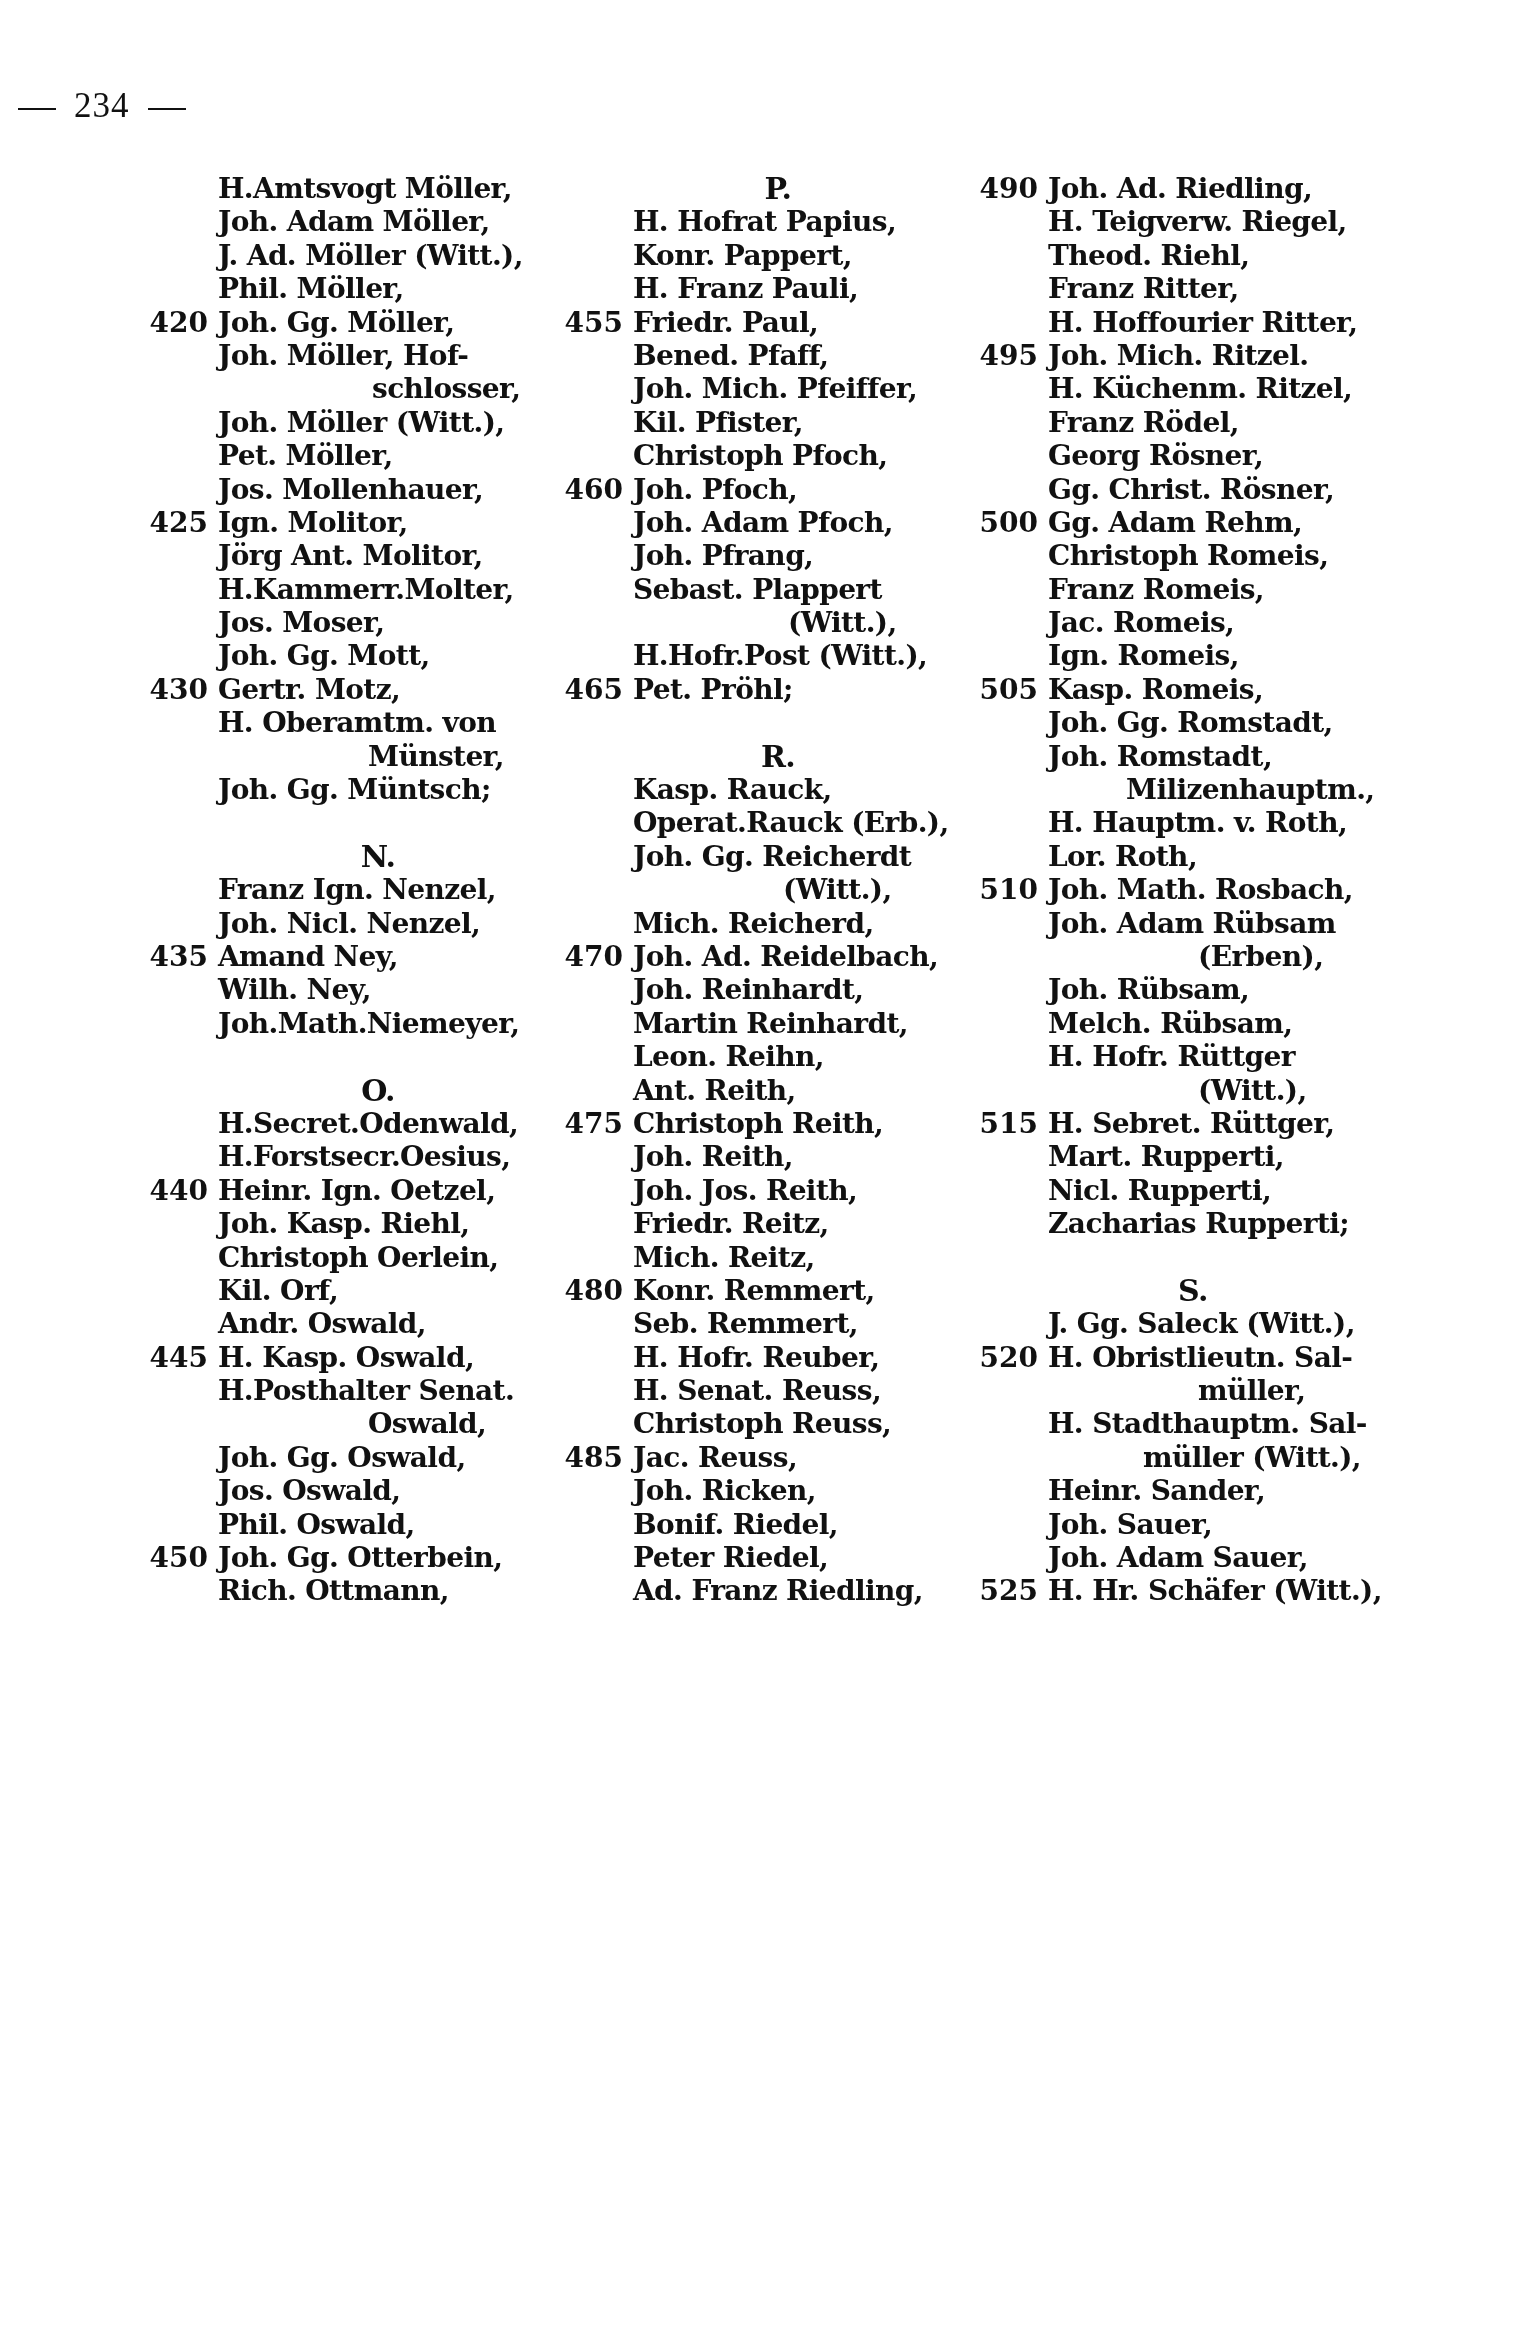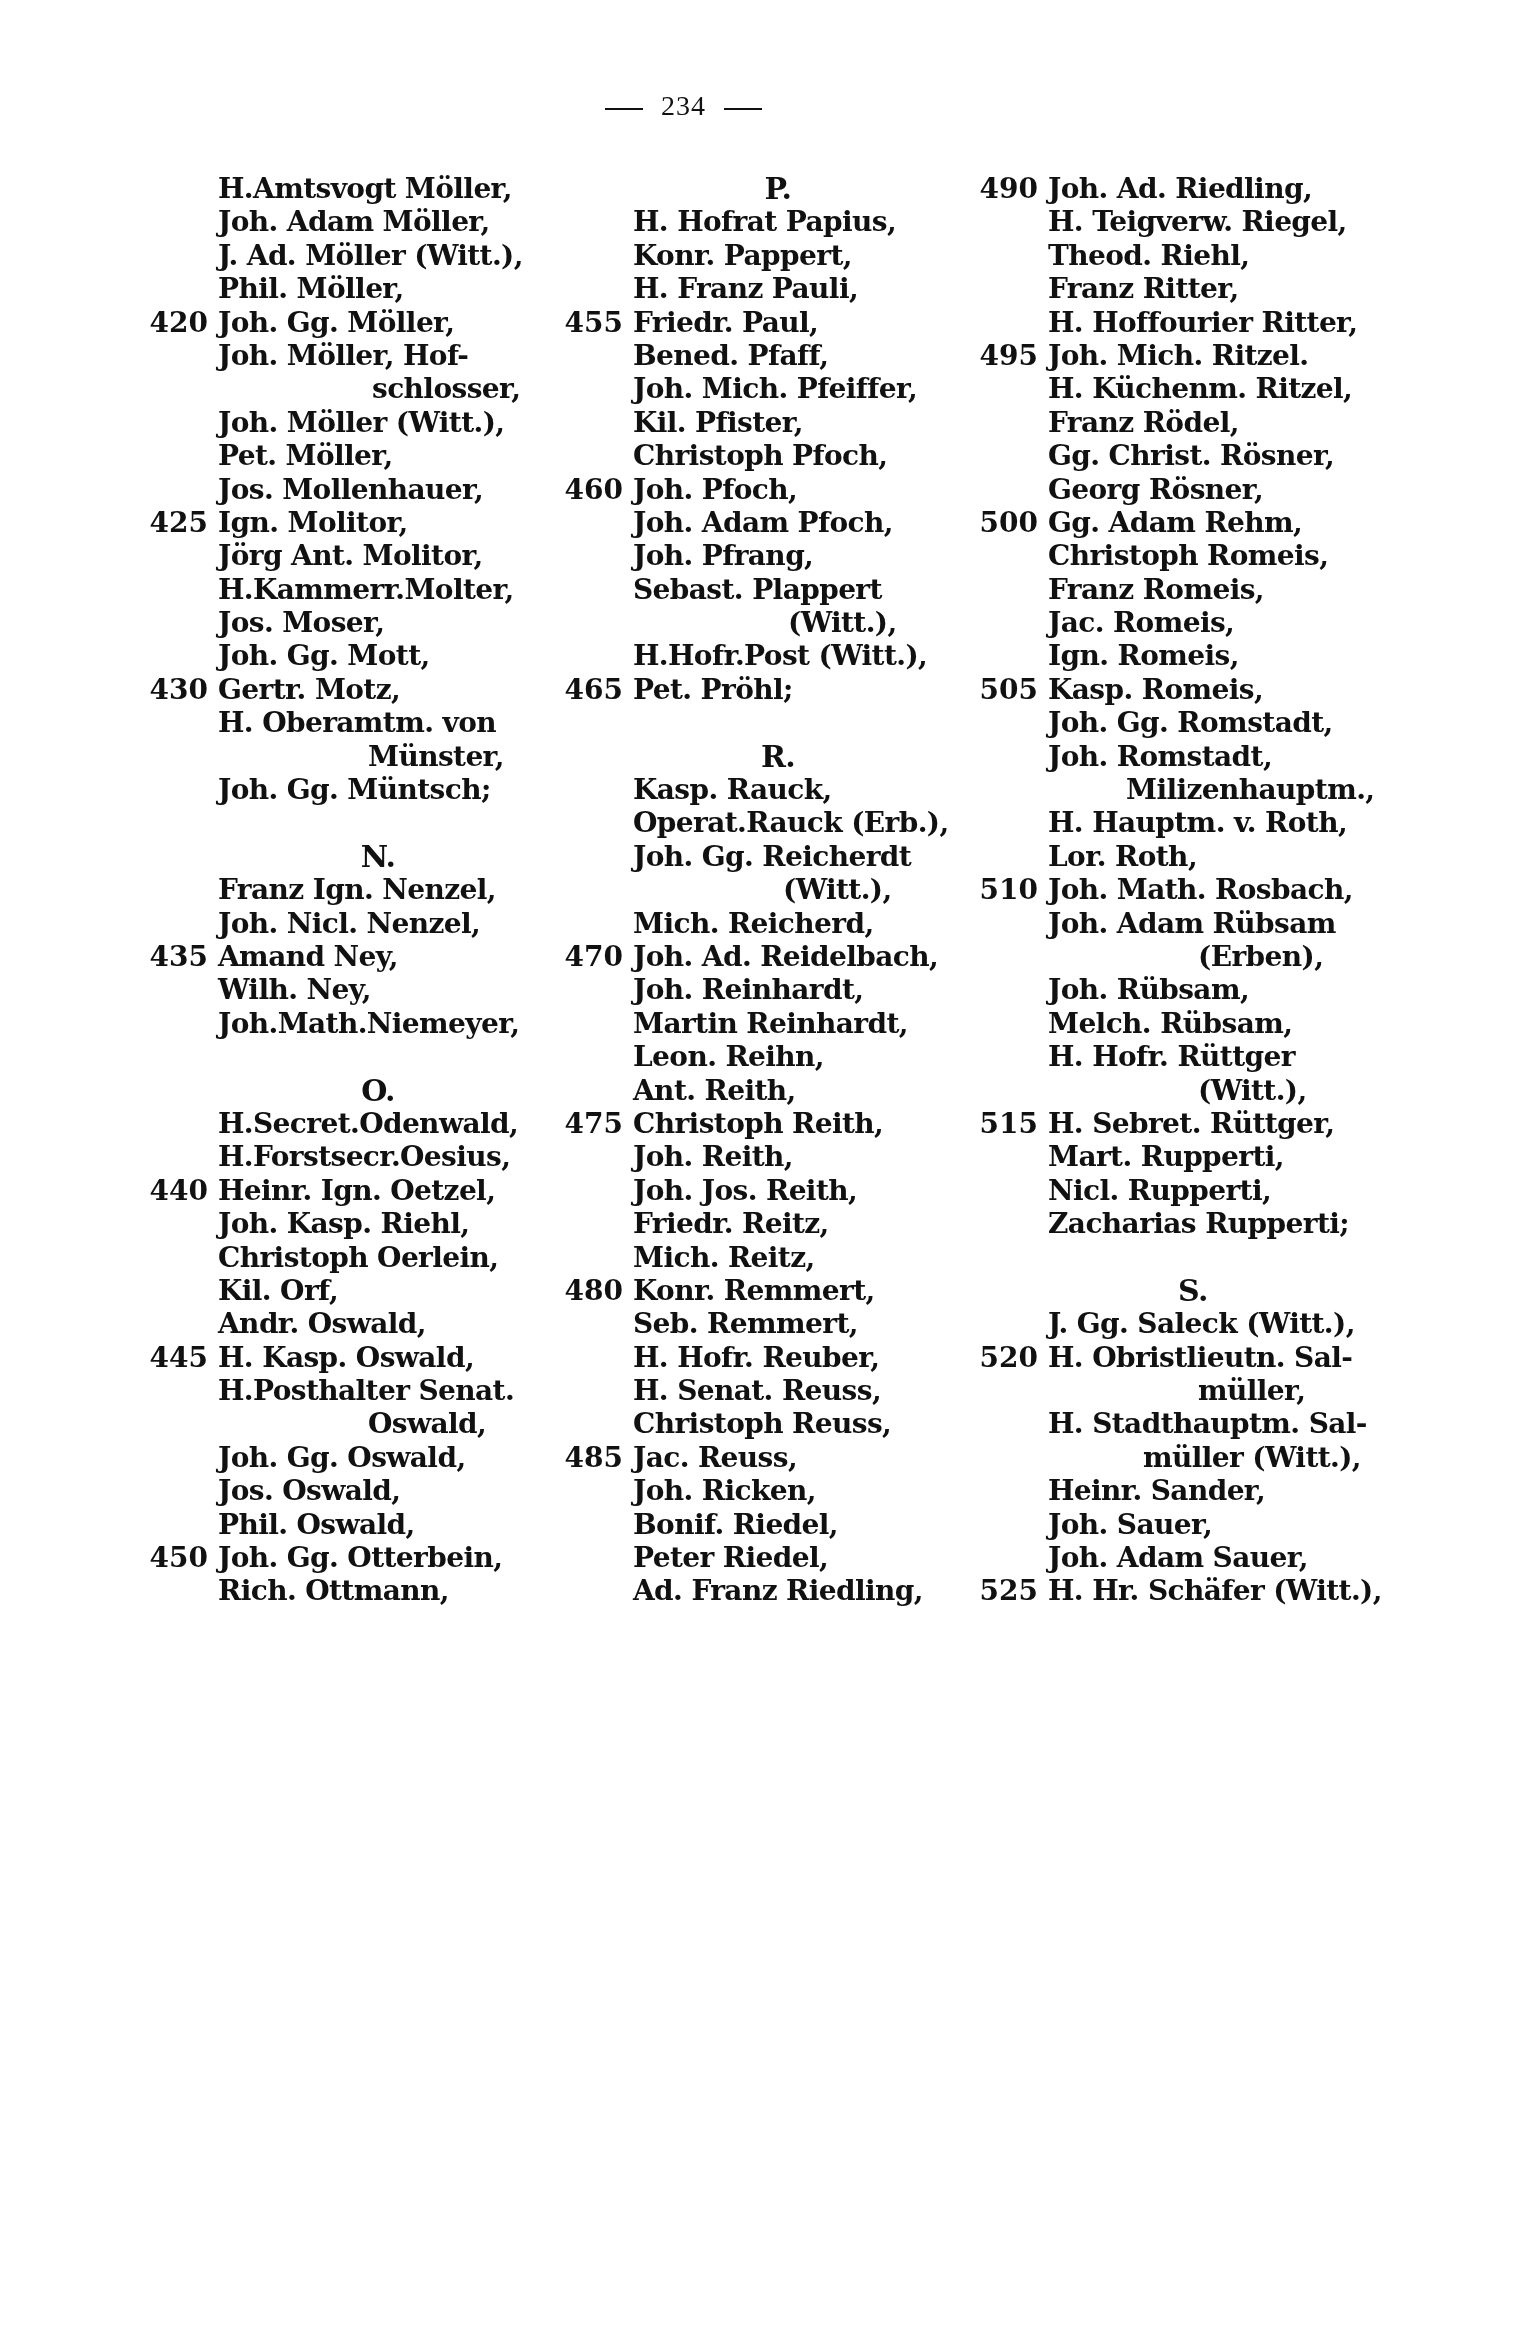--- a/index.html
+++ b/index.html
@@ -13,22 +13,22 @@
     position: relative;
     overflow: hidden;
     font-family: "DejaVu Serif", "Liberation Serif", serif;
     color: #111111;
   }
   .page-header {
     position: absolute;
     top: 84px;
     left: 0;
     width: 1367px;
-    text-align: center;
-    font-size: 28px;
+    text-align: left;
+    font-size: 35px;
     line-height: 44px;
     font-family: "Liberation Serif", "DejaVu Serif", serif;
     letter-spacing: 1px;
   }
   .page-header .dash {
     display: inline-block;
     width: 38px;
     height: 2px;
     background: #111;
     vertical-align: middle;
@@ -458,25 +458,25 @@
     <div class="line entry">
       <span class="num"></span>
       <span class="txt">H. Küchenm. Ritzel,</span>
     </div>
     <div class="line entry">
       <span class="num"></span>
       <span class="txt">Franz Rödel,</span>
     </div>
     <div class="line entry">
       <span class="num"></span>
+      <span class="txt">Georg Rösner,</span>
+    </div>
+    <div class="line entry">
+      <span class="num"></span>
       <span class="txt">Gg. Christ. Rösner,</span>
-    </div>
-    <div class="line entry">
-      <span class="num"></span>
-      <span class="txt">Georg Rösner,</span>
     </div>
     <div class="line entry">
       <span class="num">500</span>
       <span class="txt">Gg. Adam Rehm,</span>
     </div>
     <div class="line entry">
       <span class="num"></span>
       <span class="txt">Christoph Romeis,</span>
     </div>
     <div class="line entry">

